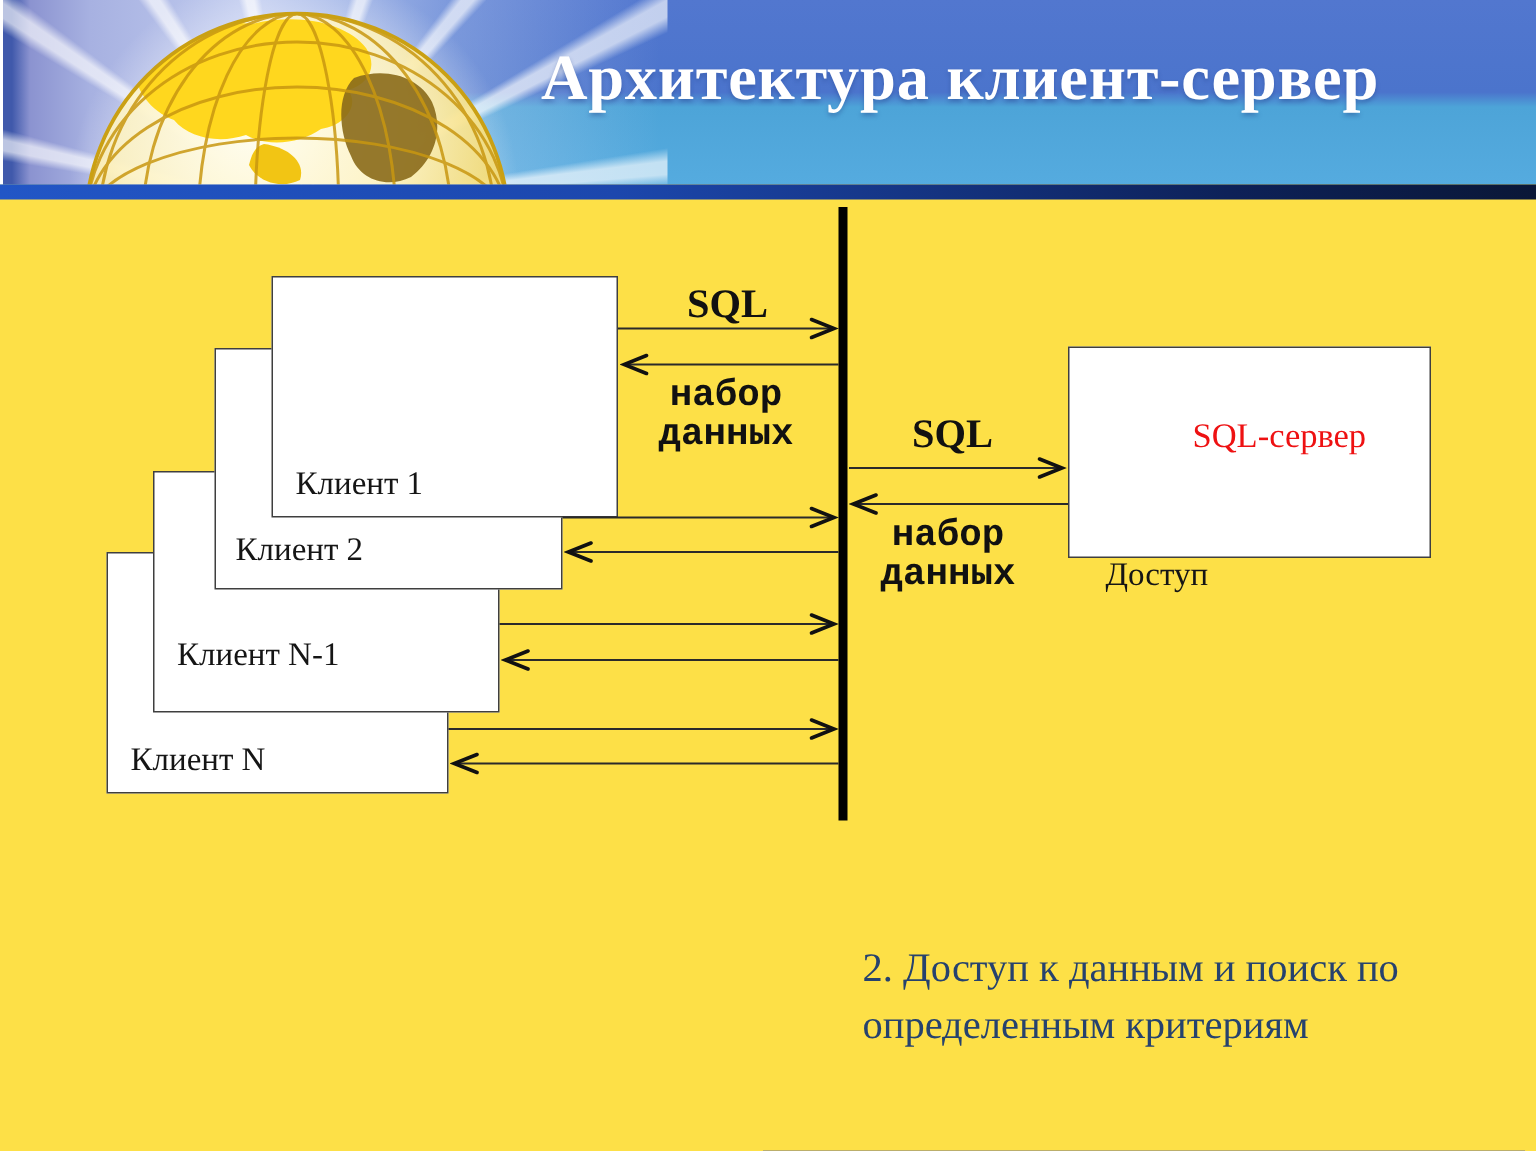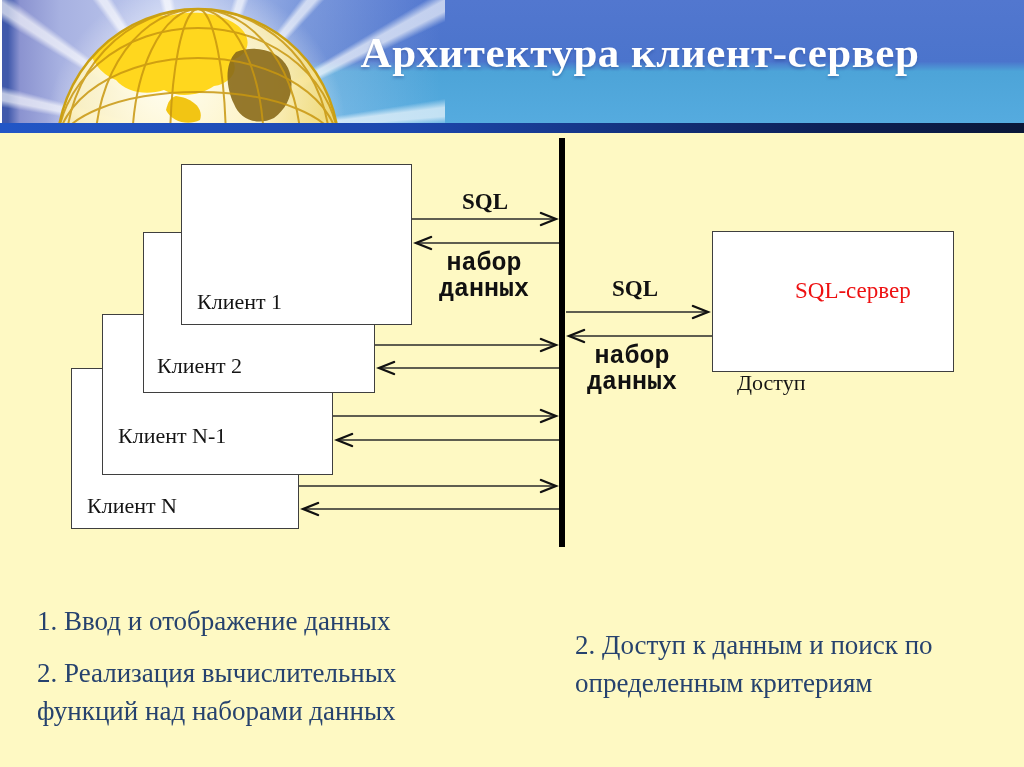--- a/index.html
+++ b/index.html
@@ -1,18 +1,18 @@
 <!DOCTYPE html>
 <html><head>
 <meta charset="utf-8">
 <style>
   html,body{margin:0;padding:0;background:#888;}
   .slide{
     position:relative;width:1024px;height:767px;margin:0 auto;
-    background:#fef9c3;overflow:hidden;
+    background:#fde047;overflow:hidden;
     font-family:"Liberation Serif","DejaVu Serif",serif;
   }
   
   .header{
     position:absolute;left:0;top:0;width:1024px;height:123px;
     background:linear-gradient(180deg,#5277cf 0%,#4b74cc 50%,#4da4d8 58%,#55abdf 100%);
   }
   .header-left{
     position:absolute;left:0;top:0;width:445px;height:123px;
     background:
@@ -39,31 +39,31 @@
   }
   
   .cbox{
     position:absolute;background:#ffffff;border:1px solid #3f3f3f;
     box-sizing:border-box;
   }
   .cbox .cbl{
     position:absolute;left:15px;bottom:9px;
     font-size:22px;color:#151515;white-space:nowrap;
   }
-  .box-c1{left:181px;top:164px;width:231px;height:161px;z-index:14;}
+  .box-c1{left:181px;top:184px;width:231px;height:161px;z-index:14;}
   .box-c2{left:143px;top:232px;width:232px;height:161px;z-index:13;}
   .box-c3{left:102px;top:314px;width:231px;height:161px;z-index:12;}
   .box-c4{left:71px; top:368px;width:228px;height:161px;z-index:11;}
   .box-c2 .cbl{left:13px;bottom:13px;}
   .box-c3 .cbl{bottom:25px;}
   .arrow-layer{position:absolute;left:0;top:0;width:1024px;height:767px;z-index:20;pointer-events:none;}
   .flow-label{
     position:absolute;text-align:center;font-weight:bold;color:#111;z-index:21;
   }
-  .fl-sql{font-size:23px;line-height:28px;}
+  .fl-sql{font-size:27px;line-height:28px;}
   .fl-nd{font-size:25px;line-height:26px;font-family:Liberation Mono, monospace;}
   .lbl-sql-left{left:430px;top:188px;width:110px;}
   .lbl-nd-left{left:424px;top:251px;width:120px;}
   .lbl-sql-right{left:580px;top:275px;width:110px;}
   .lbl-nd-right{left:572px;top:344px;width:120px;}
   .server-box{
     position:absolute;left:712px;top:231px;width:242px;height:141px;
     background:#fff;border:1px solid #3f3f3f;box-sizing:border-box;z-index:14;
   }
   .server-name{
@@ -166,23 +166,18 @@
       <line x1="566" y1="312" x2="708" y2="312" marker-end="url(#ah)"></line>
       <line x1="712" y1="336" x2="569" y2="336" marker-end="url(#ah)"></line>
     </g>
   </svg>
 
   <div class="flow-label fl-sql lbl-sql-left">SQL</div>
   <div class="flow-label fl-nd  lbl-nd-left">набор данных</div>
   <div class="flow-label fl-sql lbl-sql-right">SQL</div>
   <div class="flow-label fl-nd  lbl-nd-right">набор данных</div>
 
-  <div class="notes notes-left">
-    <div class="nline">1. Ввод и отображение данных</div>
-    <div class="nline nl2">2. Реализация вычислительных</div>
-    <div class="nline">функций над наборами данных</div>
-  </div>
   <div class="notes notes-right">
     <div class="nline nl2">2. Доступ к данным и поиск по</div>
     <div class="nline">определенным критериям</div>
   </div>
 
 </div>
 
 </body></html>

